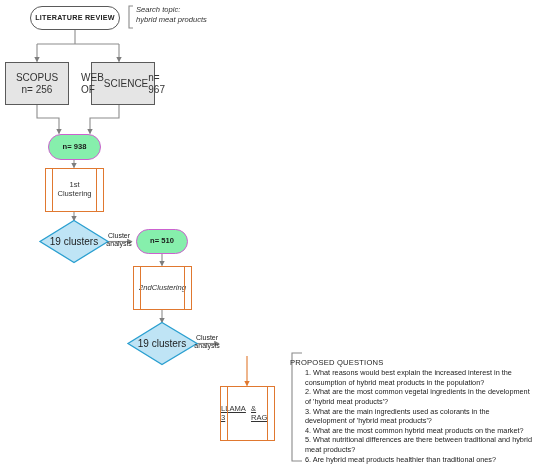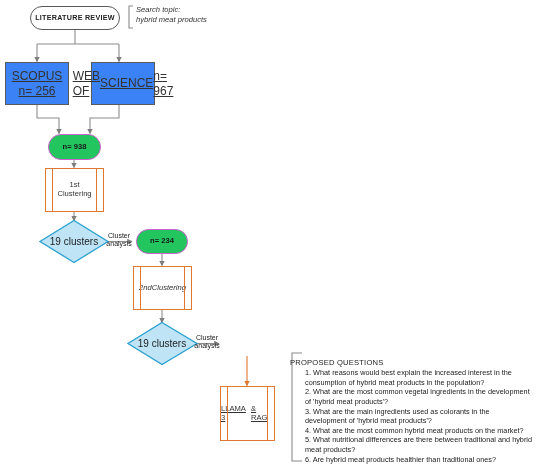--- a/index.html
+++ b/index.html
@@ -17,26 +17,26 @@
         justify-content:center;line-height:1.18;}
 
   
   .term{
     border:1.3px solid #5a5a5a;border-radius:14px;background:#ffffff;
     font-size:7.2px;font-weight:bold;letter-spacing:.25px;color:#222;
   }
 
   
   .box{
-    border:1.2px solid #5a5a5a;background:#3b82f6;color:#333;font-size:12px;text-decoration:underline;
+    border:1.2px solid #5a5a5a;background:#e5e5e5;color:#333;font-size:10px;
   }
 
   
   .pill{
-    border:1.4px solid #cc61cf;border-radius:13px;background:#22c55e;
+    border:1.4px solid #cc61cf;border-radius:13px;background:#86efac;
     color:#1a1a1a;font-size:7.6px;font-weight:bold;
   }
 
   
   .pproc{
     border:1.3px solid #e0782f;background:#ffffff;color:#333;font-size:7.6px;
   }
   .pproc::before,.pproc::after{
     content:"";position:absolute;top:0;bottom:0;width:0;border-left:1.3px solid #e0782f;
   }
@@ -150,21 +150,21 @@
   <div class="diamond" style="left:40px;top:220.5px;">
     <div class="dlabel">19 clusters</div>
   </div>
 
   <div class="edgelabel" style="left:101px;top:232px;width:36px;">
     <div>Cluster</div>
     <div>analysis</div>
   </div>
 
   <div class="node pill" style="left:136px;top:229px;width:52px;height:25px;">
-    <span>n= 234</span>
+    <span>n= 510</span>
   </div>
 
   <div class="node pproc" style="left:133px;top:266px;width:59px;height:44px;flex-direction:row;position:absolute;font-style:italic;">
     <span>2nd</span>
     <span>Clustering</span>
   </div>
 
   <div class="diamond" style="left:128px;top:322.5px;">
     <div class="dlabel">19 clusters</div>
   </div>

